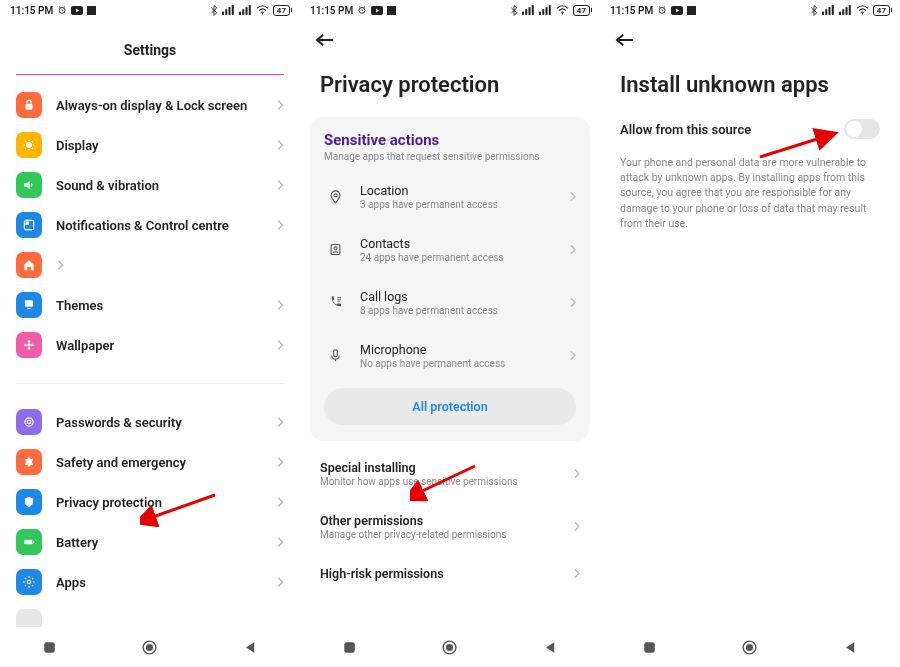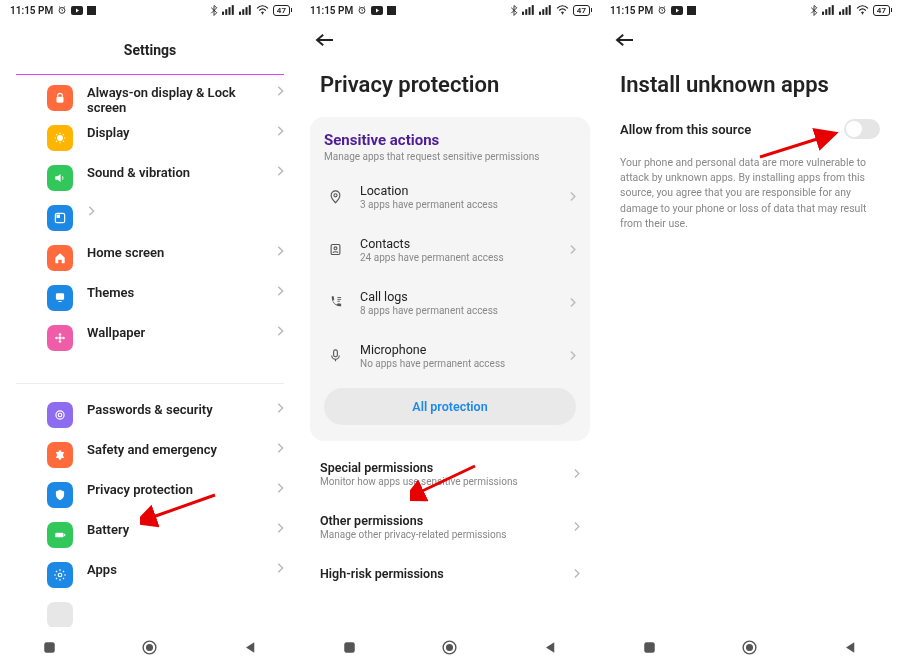--- a/index.html
+++ b/index.html
@@ -15,21 +15,21 @@
     
     .hdr-center { text-align: center; font-size: 14px; font-weight: 700; color: #222; padding: 22px 0 16px; border-bottom: 1px solid #d946ef; margin: 0 16px; }
     .hdr-back { padding: 12px 14px 0; }
     .big-title { font-size: 22px; font-weight: 600; color: #222; padding: 20px 20px 18px; }
 
     
     .body { flex: 1 1 0; overflow: hidden; padding: 0 16px; }
     .body2 { flex: 1 1 0; overflow: hidden; padding: 0 10px; }
 
     
-    .row { display: flex; align-items: flex-start; height: 40px; position: relative; margin-left: 31px; }
+    .row { display: flex; align-items: center; height: 40px; position: relative; }
     .row-ic { width: 26px; height: 26px; border-radius: 7px; display: flex; align-items: center; justify-content: center; color: #fff; margin-right: 14px; flex: none; }
     .row-lbl { font-size: 13px; font-weight: 600; color: #222; flex: 1 1 0; }
     .chev { flex: none; color: #bbb; }
     .sep { height: 1px; background: #eee; margin: 10px 0; }
 
     
     .card { background: #f5f5f5; border-radius: 14px; padding: 14px 14px 16px; margin-top: 2px; }
     .card-title { font-size: 15px; font-weight: 700; color: #4c1d95; }
     .card-sub { font-size: 10px; color: #888; margin-top: 2px; }
     .crow { display: flex; align-items: center; padding: 13px 0; position: relative; }
@@ -145,31 +145,31 @@
             <path d="M2 2l5 5-5 5"></path>
           </svg>
         </div>
     <div class="row">
           <div class="row-ic" style="background:#1e88e5">
             <svg width="14" height="14" viewBox="0 0 24 24" fill="none" stroke="#fff" stroke-width="2">
               <rect x="4" y="4" width="16" height="16" rx="3"></rect>
               <rect x="7" y="7" width="4" height="4" fill="#fff"></rect>
             </svg>
           </div>
+          <div class="row-lbl">Notifications &amp; Control centre</div>
           <svg class="chev" width="8" height="12" viewBox="0 0 8 14" fill="none" stroke="currentColor" stroke-width="1.8">
             <path d="M2 2l5 5-5 5"></path>
           </svg>
         </div>
     <div class="row">
           <div class="row-ic" style="background:#ff6b3d">
             <svg width="14" height="14" viewBox="0 0 24 24" fill="#fff">
               <path d="M4 11l8-7 8 7v9a1 1 0 01-1 1h-4v-6h-6v6H5a1 1 0 01-1-1z"></path>
             </svg>
           </div>
-          <div class="row-lbl">Home screen</div>
           <svg class="chev" width="8" height="12" viewBox="0 0 8 14" fill="none" stroke="currentColor" stroke-width="1.8">
             <path d="M2 2l5 5-5 5"></path>
           </svg>
         </div>
     <div class="row">
           <div class="row-ic" style="background:#1e88e5">
             <svg width="14" height="14" viewBox="0 0 24 24" fill="#fff">
               <rect x="5" y="4" width="14" height="11" rx="2"></rect>
               <rect x="9" y="17" width="6" height="2" rx="1"></rect>
             </svg>
@@ -399,21 +399,21 @@
               <path d="M2 2l5 5-5 5"></path>
             </svg>
           </div>
 
       <div class="all-btn">All protection</div>
     </div>
 
     <div style="height:6px"></div>
     <div class="prow">
           <div class="prow-txt">
-            <div class="prow-t">Special permissions</div>
+            <div class="prow-t">Special installing</div>
             <div class="prow-s">Monitor how apps use sensitive permissions</div>
           </div>
           <svg class="chev" width="7" height="11" viewBox="0 0 8 14" fill="none" stroke="currentColor" stroke-width="1.8">
             <path d="M2 2l5 5-5 5"></path>
           </svg>
         </div>
     <div class="prow">
           <div class="prow-txt">
             <div class="prow-t">Other permissions</div>
             <div class="prow-s">Manage other privacy-related permissions</div>

